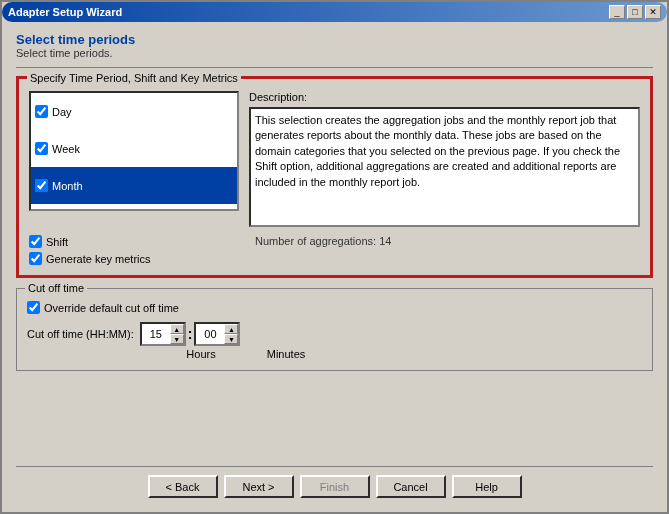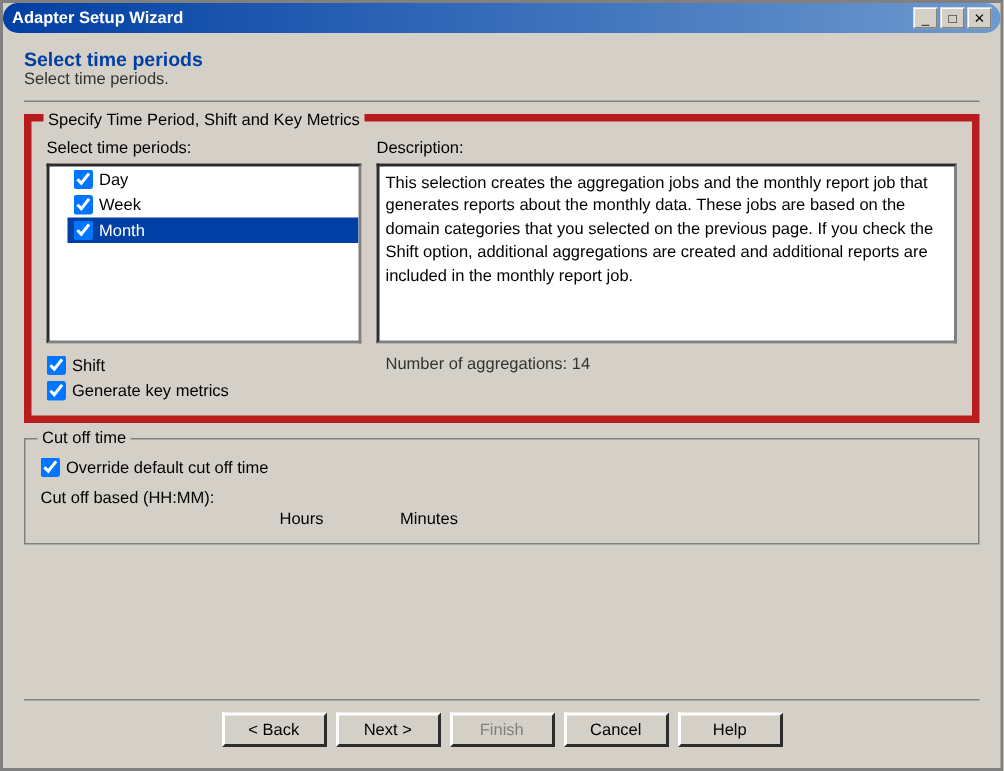--- a/index.html
+++ b/index.html
@@ -70,21 +70,21 @@
     .page-subtitle {
       font-size: 11px;
       color: #333;
     }
     .divider-h {
       height: 1px;
       background: #808080;
       margin-bottom: 8px;
     }
     .group-box {
-      border: 5px solid #b91c1c;
+      border: 3px solid #b91c1c;
       padding: 8px 10px 10px 10px;
       margin-bottom: 10px;
       position: relative;
       background: #d4d0c8;
     }
     .group-box-legend {
       position: absolute;
       top: -7px;
       left: 8px;
       background: #d4d0c8;
@@ -109,24 +109,23 @@
     }
     .list-box {
       border: 2px inset #808080;
       background: white;
       height: 120px;
       overflow-y: auto;
     }
     .list-item {
       display: flex;
       align-items: center;
-      padding: 2px 4px;
+      padding: 12px 4px;
       cursor: pointer;
       gap: 4px;
-      margin-left: 12px;
     }
     .list-item.selected {
       background: #003fa3;
       color: white;
     }
     .list-item input[type=checkbox] {
       margin: 0;
     }
     .desc-text {
       flex: 1;
@@ -287,21 +286,20 @@
     <div class="page-header">
       <div class="page-title">Select time periods</div>
       <div class="page-subtitle">Select time periods.</div>
     </div>
     <div class="divider-h"></div>
 
     <div class="group-box">
       <span class="group-box-legend">Specify Time Period, Shift and Key Metrics</span>
       <div class="two-col">
         <div class="left-col">
-          <div class="col-label">Select time periods:</div>
           <div class="list-box" id="listbox">
           <div class="list-item">
                 <input type="checkbox" checked="" style="">
                 <span>Day</span>
               </div>
               <div class="list-item">
                 <input type="checkbox" checked="" style="">
                 <span>Week</span>
               </div>
               <div class="list-item selected">
@@ -336,21 +334,38 @@
     </div>
 
     <div class="cutoff-group">
       <span class="cutoff-group-legend">Cut off time</span>
       <div class="cutoff-content">
         <div class="checkbox-row">
           <input type="checkbox" id="override-cb" checked="" style="">
           <label for="override-cb">Override default cut off time</label>
         </div>
         <div class="cutoff-row">
-          <span class="cutoff-label">Cut off based (HH:MM):</span>
+          <span class="cutoff-label">Cut off time (HH:MM):</span>
+          <div class="time-spinner-wrap">
+            <div class="spinner">
+              <input type="text" id="hours-input" value="15" style="">
+              <div class="spinner-btns">
+                <div class="spinner-btn">▲</div>
+                <div class="spinner-btn">▼</div>
+              </div>
+            </div>
+            <span class="colon-sep">:</span>
+            <div class="spinner">
+              <input type="text" id="minutes-input" value="00" style="">
+              <div class="spinner-btns">
+                <div class="spinner-btn">▲</div>
+                <div class="spinner-btn">▼</div>
+              </div>
+            </div>
+          </div>
         </div>
         <div class="units-col">
           <span style="width:120px;"></span>
           <span class="unit-label" style="margin-left:2px;">Hours</span>
           <span class="unit-label" style="margin-left:10px;">Minutes</span>
         </div>
       </div>
     </div>
 
     <div class="button-bar">

